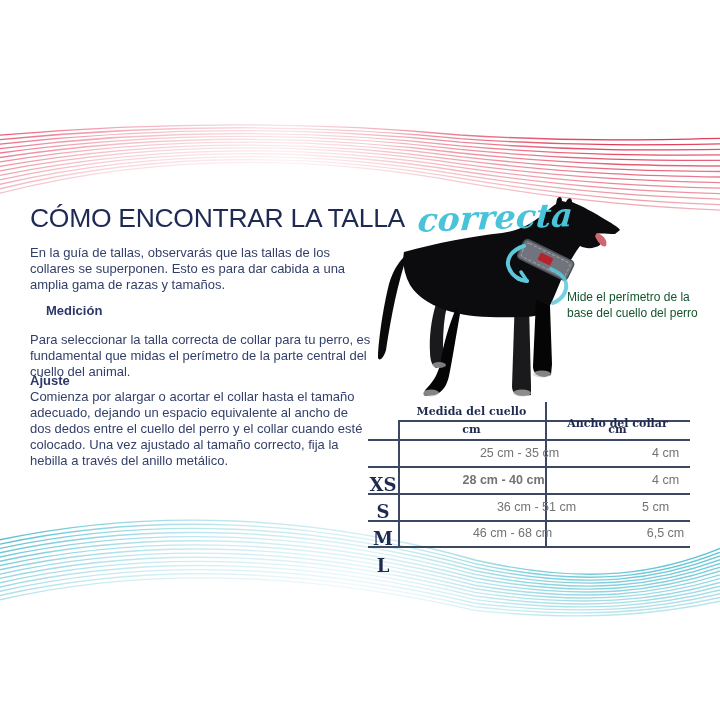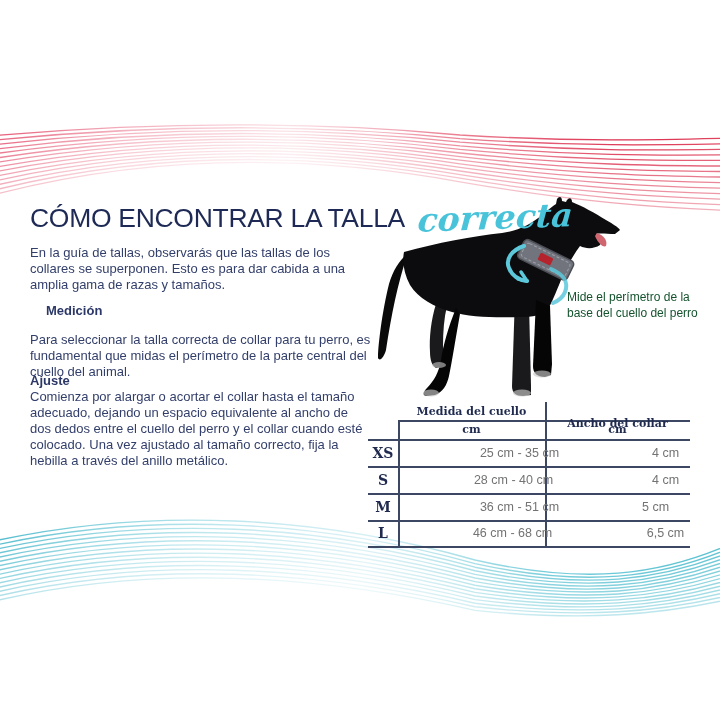--- a/index.html
+++ b/index.html
@@ -31,21 +31,21 @@
               font-size:12px;line-height:1.3;z-index:3;}
 
   
   .size-table{position:absolute;left:368px;top:402px;width:322px;height:146px;z-index:3;}
   .size-table .hline{position:absolute;height:2px;background:#3c4763;}
   .size-table .vline{position:absolute;width:1.5px;background:#3c4763;}
   .cell{position:absolute;display:flex;align-items:center;justify-content:center;
         text-align:center;color:#1f2a4e;}
   .cell.colhead{font-family:"DejaVu Serif",serif;font-weight:bold;font-size:11px;}
   .cell.unit{font-family:"DejaVu Serif",serif;font-weight:bold;font-size:11px;border-radius:9px;}
-  .cell.sizelab{font-family:"DejaVu Serif",serif;font-weight:bold;font-size:14px;}
+  .cell.sizelab{font-family:"DejaVu Serif",serif;font-weight:bold;font-size:18px;margin-top:32px;}
   .cell.val{font-size:12.5px;color:#737373;padding-left:48px;}
 </style>
 </head>
 <body>
 
 <div class="stage">
 
   <svg class="deco" width="720" height="720" viewBox="0 0 720 720">
     <defs>
       <linearGradient id="rg" x1="0" y1="0" x2="1" y2="0">
@@ -163,25 +163,25 @@
     <div class="cell colhead" style="left:177px;top:12px;width:145px;height:18px;">Ancho del collar</div>
 
     <div class="cell unit" style="left:30px;top:18px;width:147px;height:19px;">cm</div>
     <div class="cell unit" style="left:177px;top:18px;width:145px;height:19px;">cm</div>
 
     <div class="cell sizelab" style="left:0;top:37px;width:30px;height:27px;">XS</div>
     <div class="cell val" style="left:30px;top:37px;width:147px;height:27px;">25 cm - 35 cm</div>
     <div class="cell val" style="left:177px;top:37px;width:145px;height:27px;">4 cm</div>
 
     <div class="cell sizelab" style="left:0;top:64px;width:30px;height:27px;">S</div>
-    <div class="cell val" style="left:24px;top:64px;width:147px;height:27px;">28 cm - 40 cm</div>
+    <div class="cell val" style="left:14px;top:64px;width:147px;height:27px;font-weight:bold;">28 cm - 40 cm</div>
     <div class="cell val" style="left:177px;top:64px;width:145px;height:27px;">4 cm</div>
 
     <div class="cell sizelab" style="left:0;top:91px;width:30px;height:27px;">M</div>
-    <div class="cell val" style="left:30px;top:91px;width:147px;height:27px;border-radius:12px;">36 cm - 51 cm</div>
+    <div class="cell val" style="left:47px;top:91px;width:147px;height:27px;border-radius:12px;">36 cm - 51 cm</div>
     <div class="cell val" style="left:167px;top:91px;width:145px;height:27px;">5 cm</div>
 
     <div class="cell sizelab" style="left:0;top:118px;width:30px;height:26px;">L</div>
     <div class="cell val" style="left:30px;top:118px;width:133px;height:26px;">46 cm - 68 cm</div>
     <div class="cell val" style="left:177px;top:118px;width:145px;height:26px;">6,5 cm</div>
   </div>
 
 </div>
 
 </body></html>

